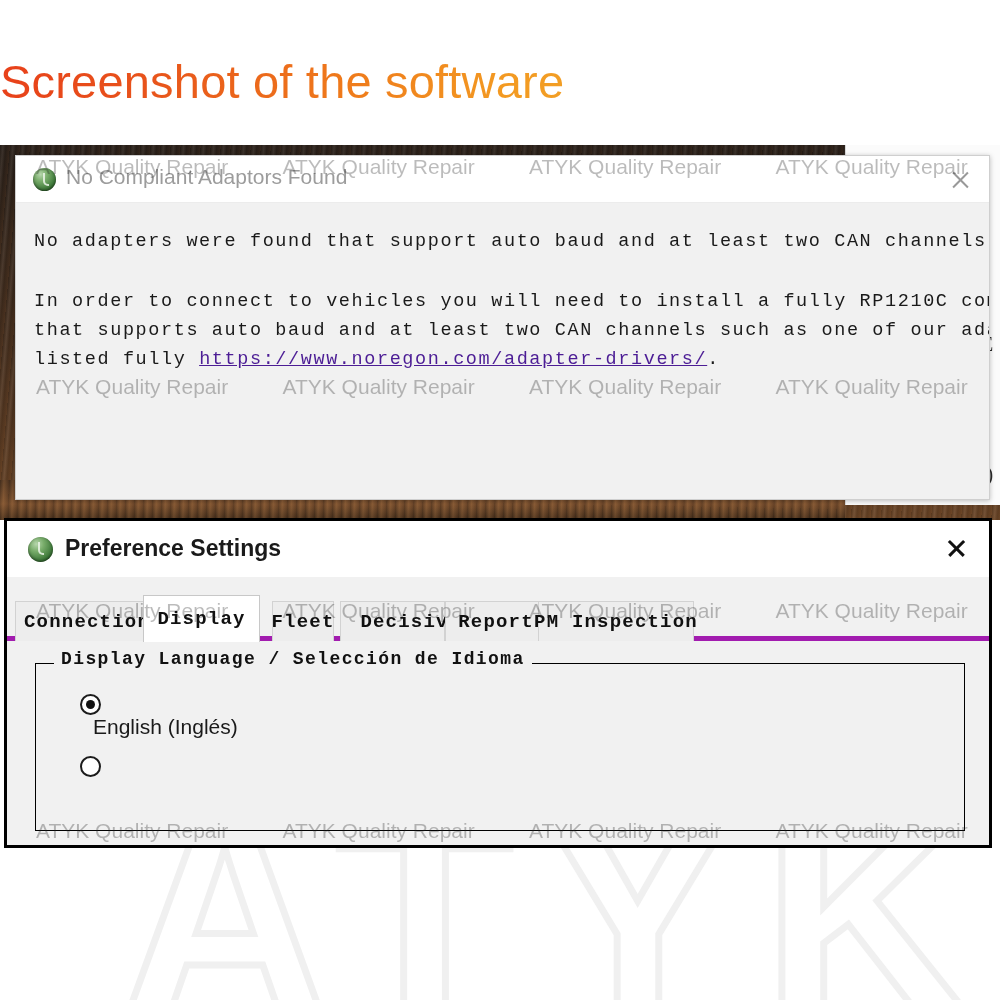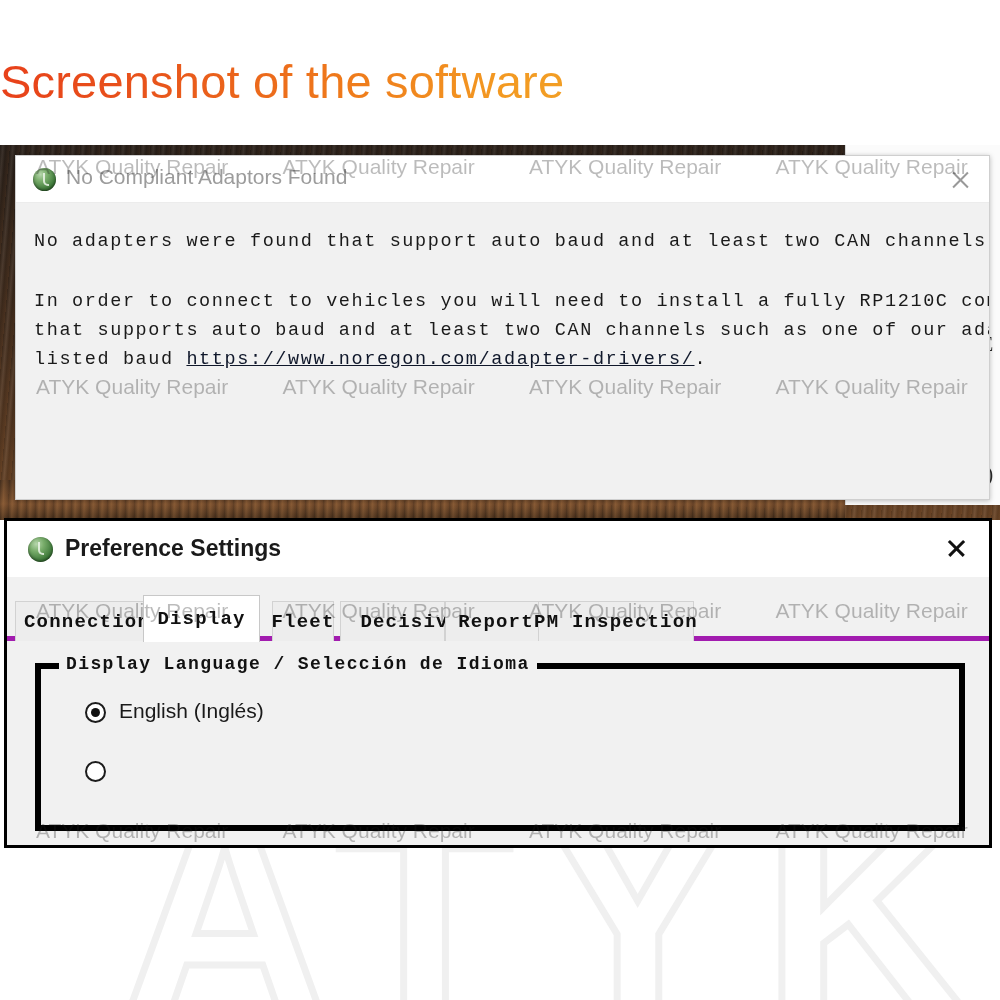--- a/index.html
+++ b/index.html
@@ -155,21 +155,21 @@
   .mono {
     font-family: "Liberation Mono", "DejaVu Sans Mono", monospace;
     font-size: 18.5px;
     letter-spacing: 1.6px;
     color: #1a1a1a;
     white-space: nowrap;
   }
   #msg-line1 { position: absolute; left: 18px; top: 28px; }
   #msg-para2 { position: absolute; left: 18px; top: 84px; line-height: 29px; }
   #adapter-link {
-    color: #0f172a;
+    color: #4c1d95;
     text-decoration: underline;
     text-align: right;
   }
   #ok-button {
     position: absolute;
     right: 30px; bottom: 28px;
     width: 143px; height: 57px;
     background: #e6e6e6;
     border: 1px solid #b4b4b4;
     box-shadow: inset 0 0 0 2px #f3f3f3;
@@ -246,41 +246,42 @@
     height: 47px;
     background: #ffffff;
     border-color: #c8c8c8;
     z-index: 3;
   }
 
   #group-language {
     position: absolute;
     left: 28px; top: 86px;
     width: 930px; height: 168px;
-    border: 6px solid #000000;
+    border: 1px solid #000000;
     background: transparent;
   }
   #group-language-legend {
     position: absolute;
     left: 18px; top: -15px;
     padding: 0 7px;
     background: #f1f1f1;
     font-family: "Liberation Mono", "DejaVu Sans Mono", monospace;
     font-size: 18px;
     font-weight: 700;
     letter-spacing: 1.4px;
     color: #111111;
     white-space: nowrap;
   }
   .radio-row {
     position: absolute;
     left: 44px;
     display: flex;
-    align-items: flex-end;
+    align-items: flex-start;
     cursor: pointer;
+    flex-direction: column;
   }
   .radio-mark {
     width: 21px; height: 21px;
     border-radius: 50%;
     border: 2.5px solid #1c1c1c;
     background: #ffffff;
     position: relative;
     flex: none;
   }
   .radio-row.checked .radio-mark::after {
@@ -341,21 +342,21 @@
     <div class="titlebar">
       <div class="app-icon"></div>
       <div class="dtitle">No Compliant Adaptors Found</div>
       <div class="close-x"></div>
     </div>
     <div class="dbody">
       <div id="msg-line1" class="mono">No adapters were found that support auto baud and at least two CAN channels.</div>
       <div id="msg-para2" class="mono">
         <div>In order to connect to vehicles you will need to install a fully RP1210C comp</div>
         <div>that supports auto baud and at least two CAN channels such as one of our adap</div>
-        <div><span>listed baud </span><a id="adapter-link" href="#">https://www.noregon.com/adapter-drivers/</a><span>.</span></div>
+        <div><span>listed fully </span><a id="adapter-link" href="#">https://www.noregon.com/adapter-drivers/</a><span>.</span></div>
       </div>
     </div>
   </div>
 
   <div id="dialog-preferences">
     <div class="titlebar">
       <div class="app-icon"></div>
       <div class="dtitle">Preference Settings</div>
       <div class="close-x"></div>
     </div>

